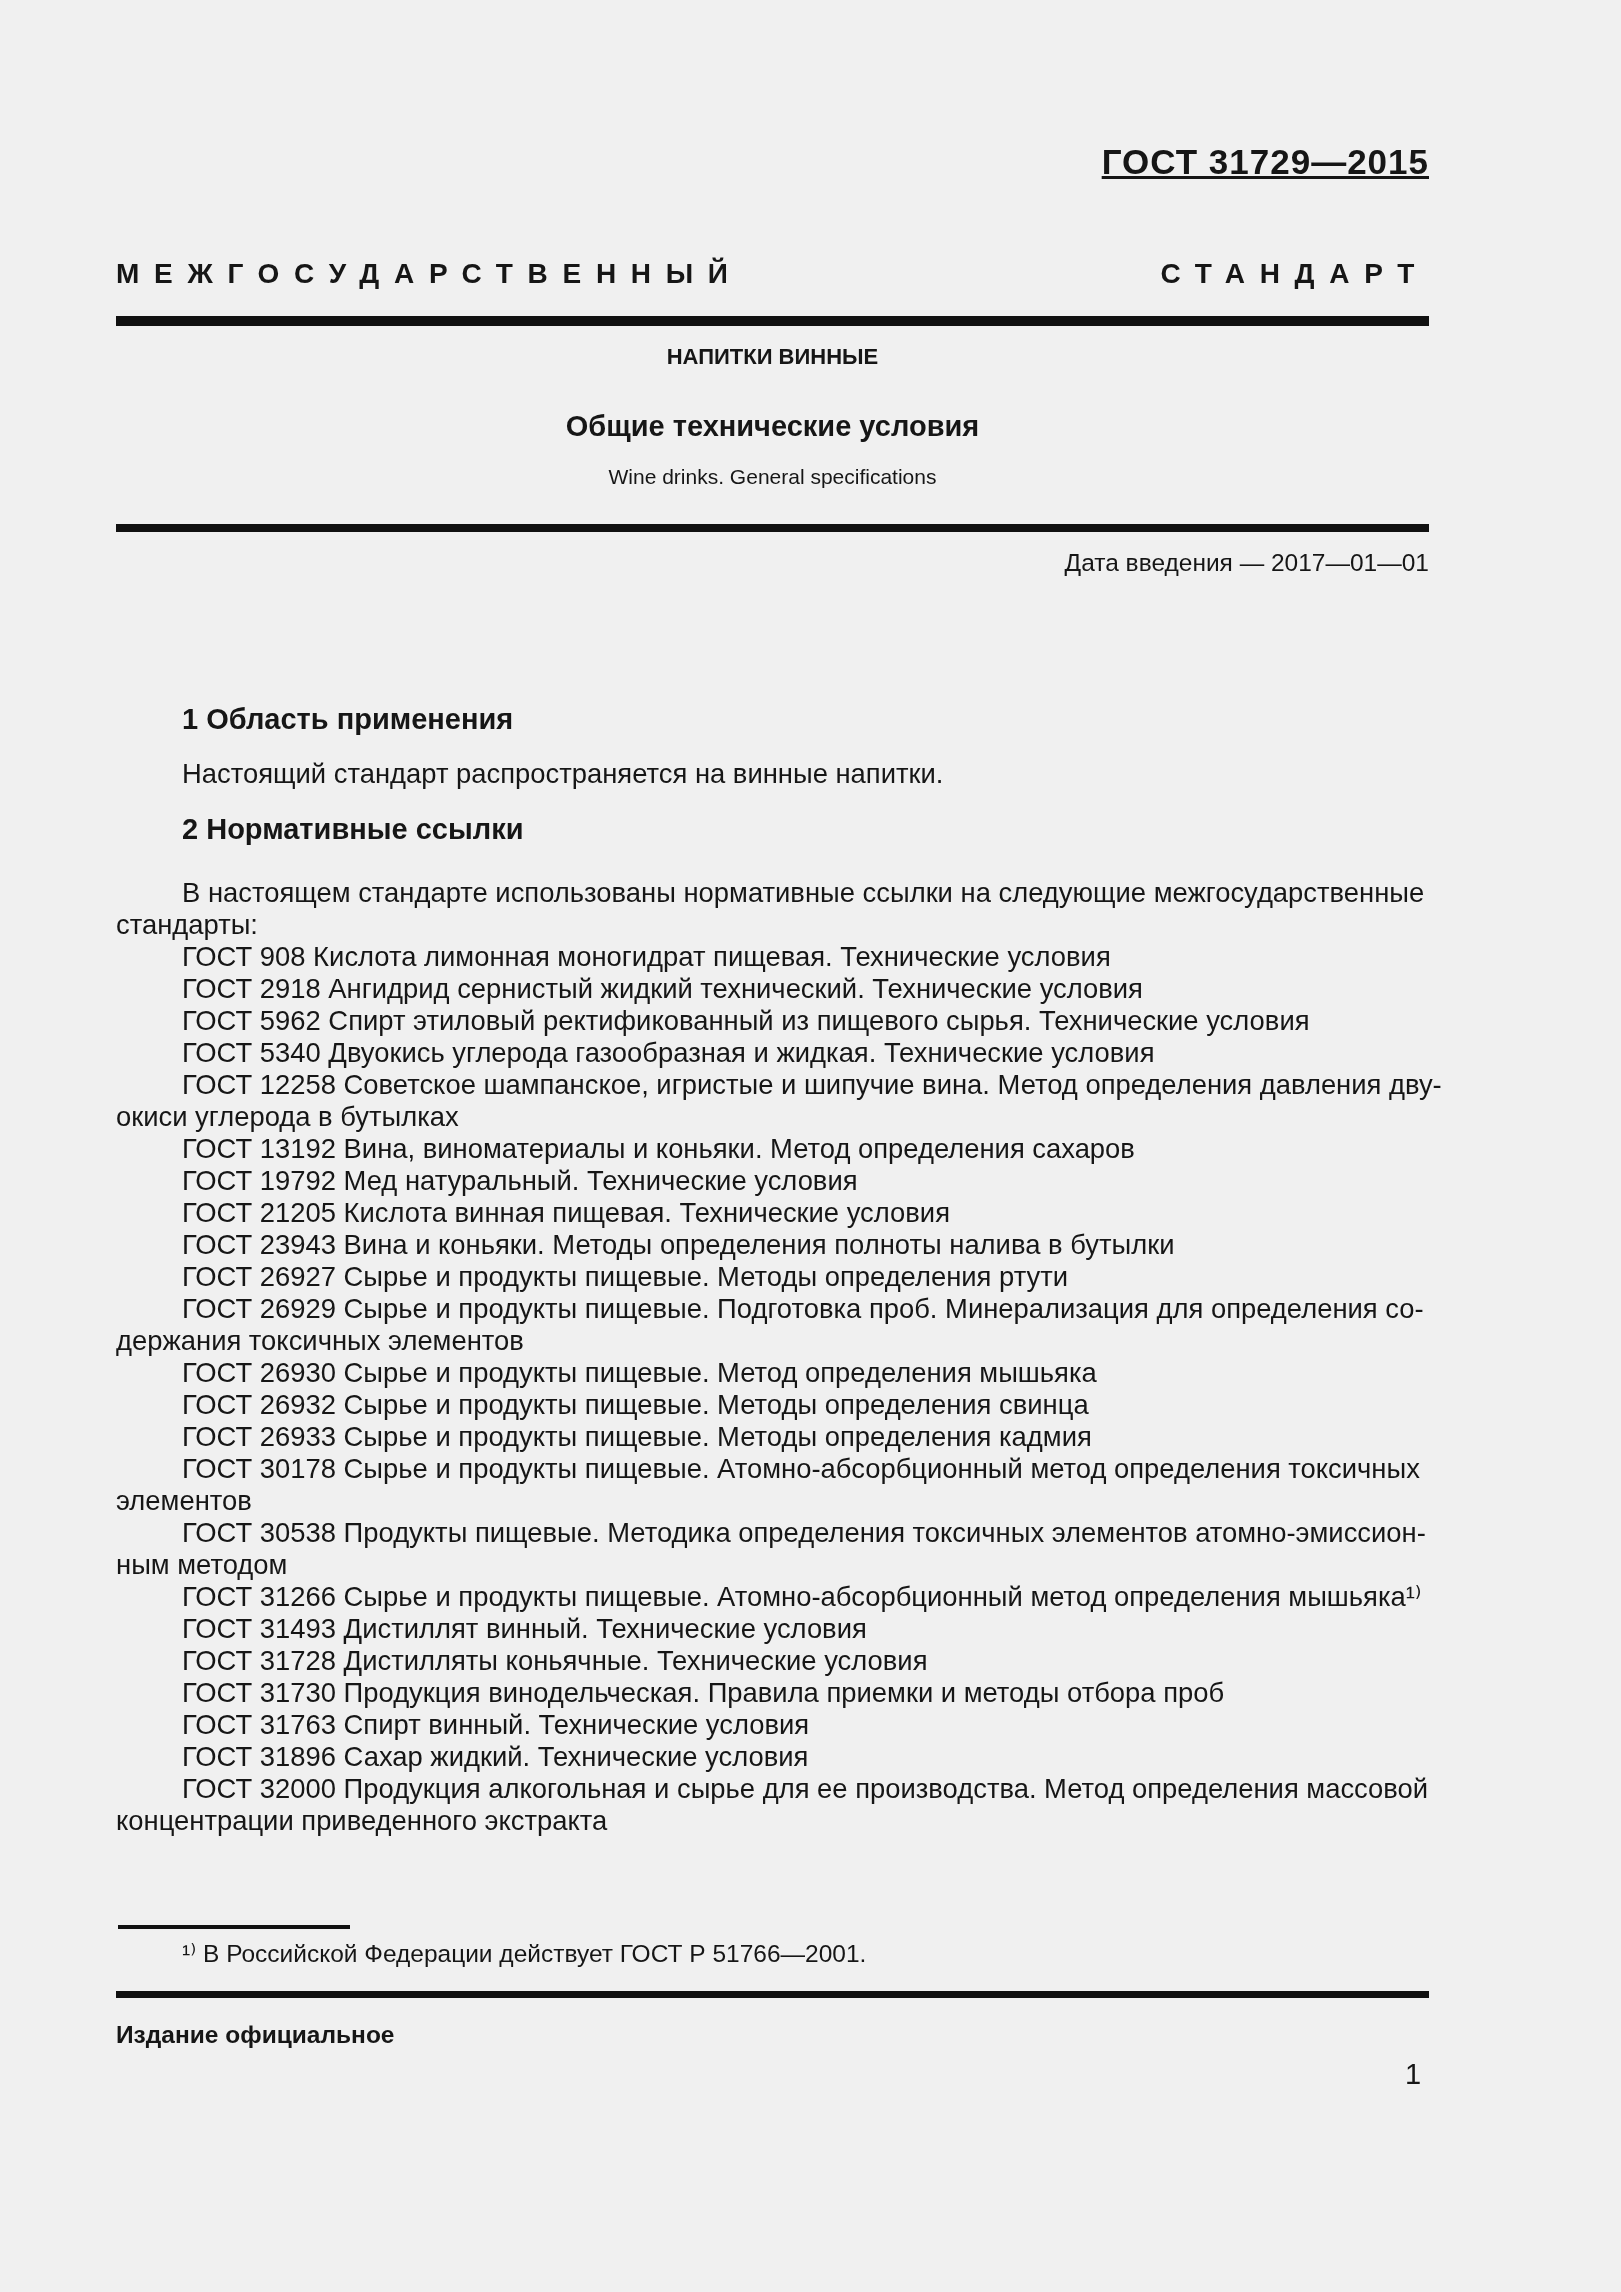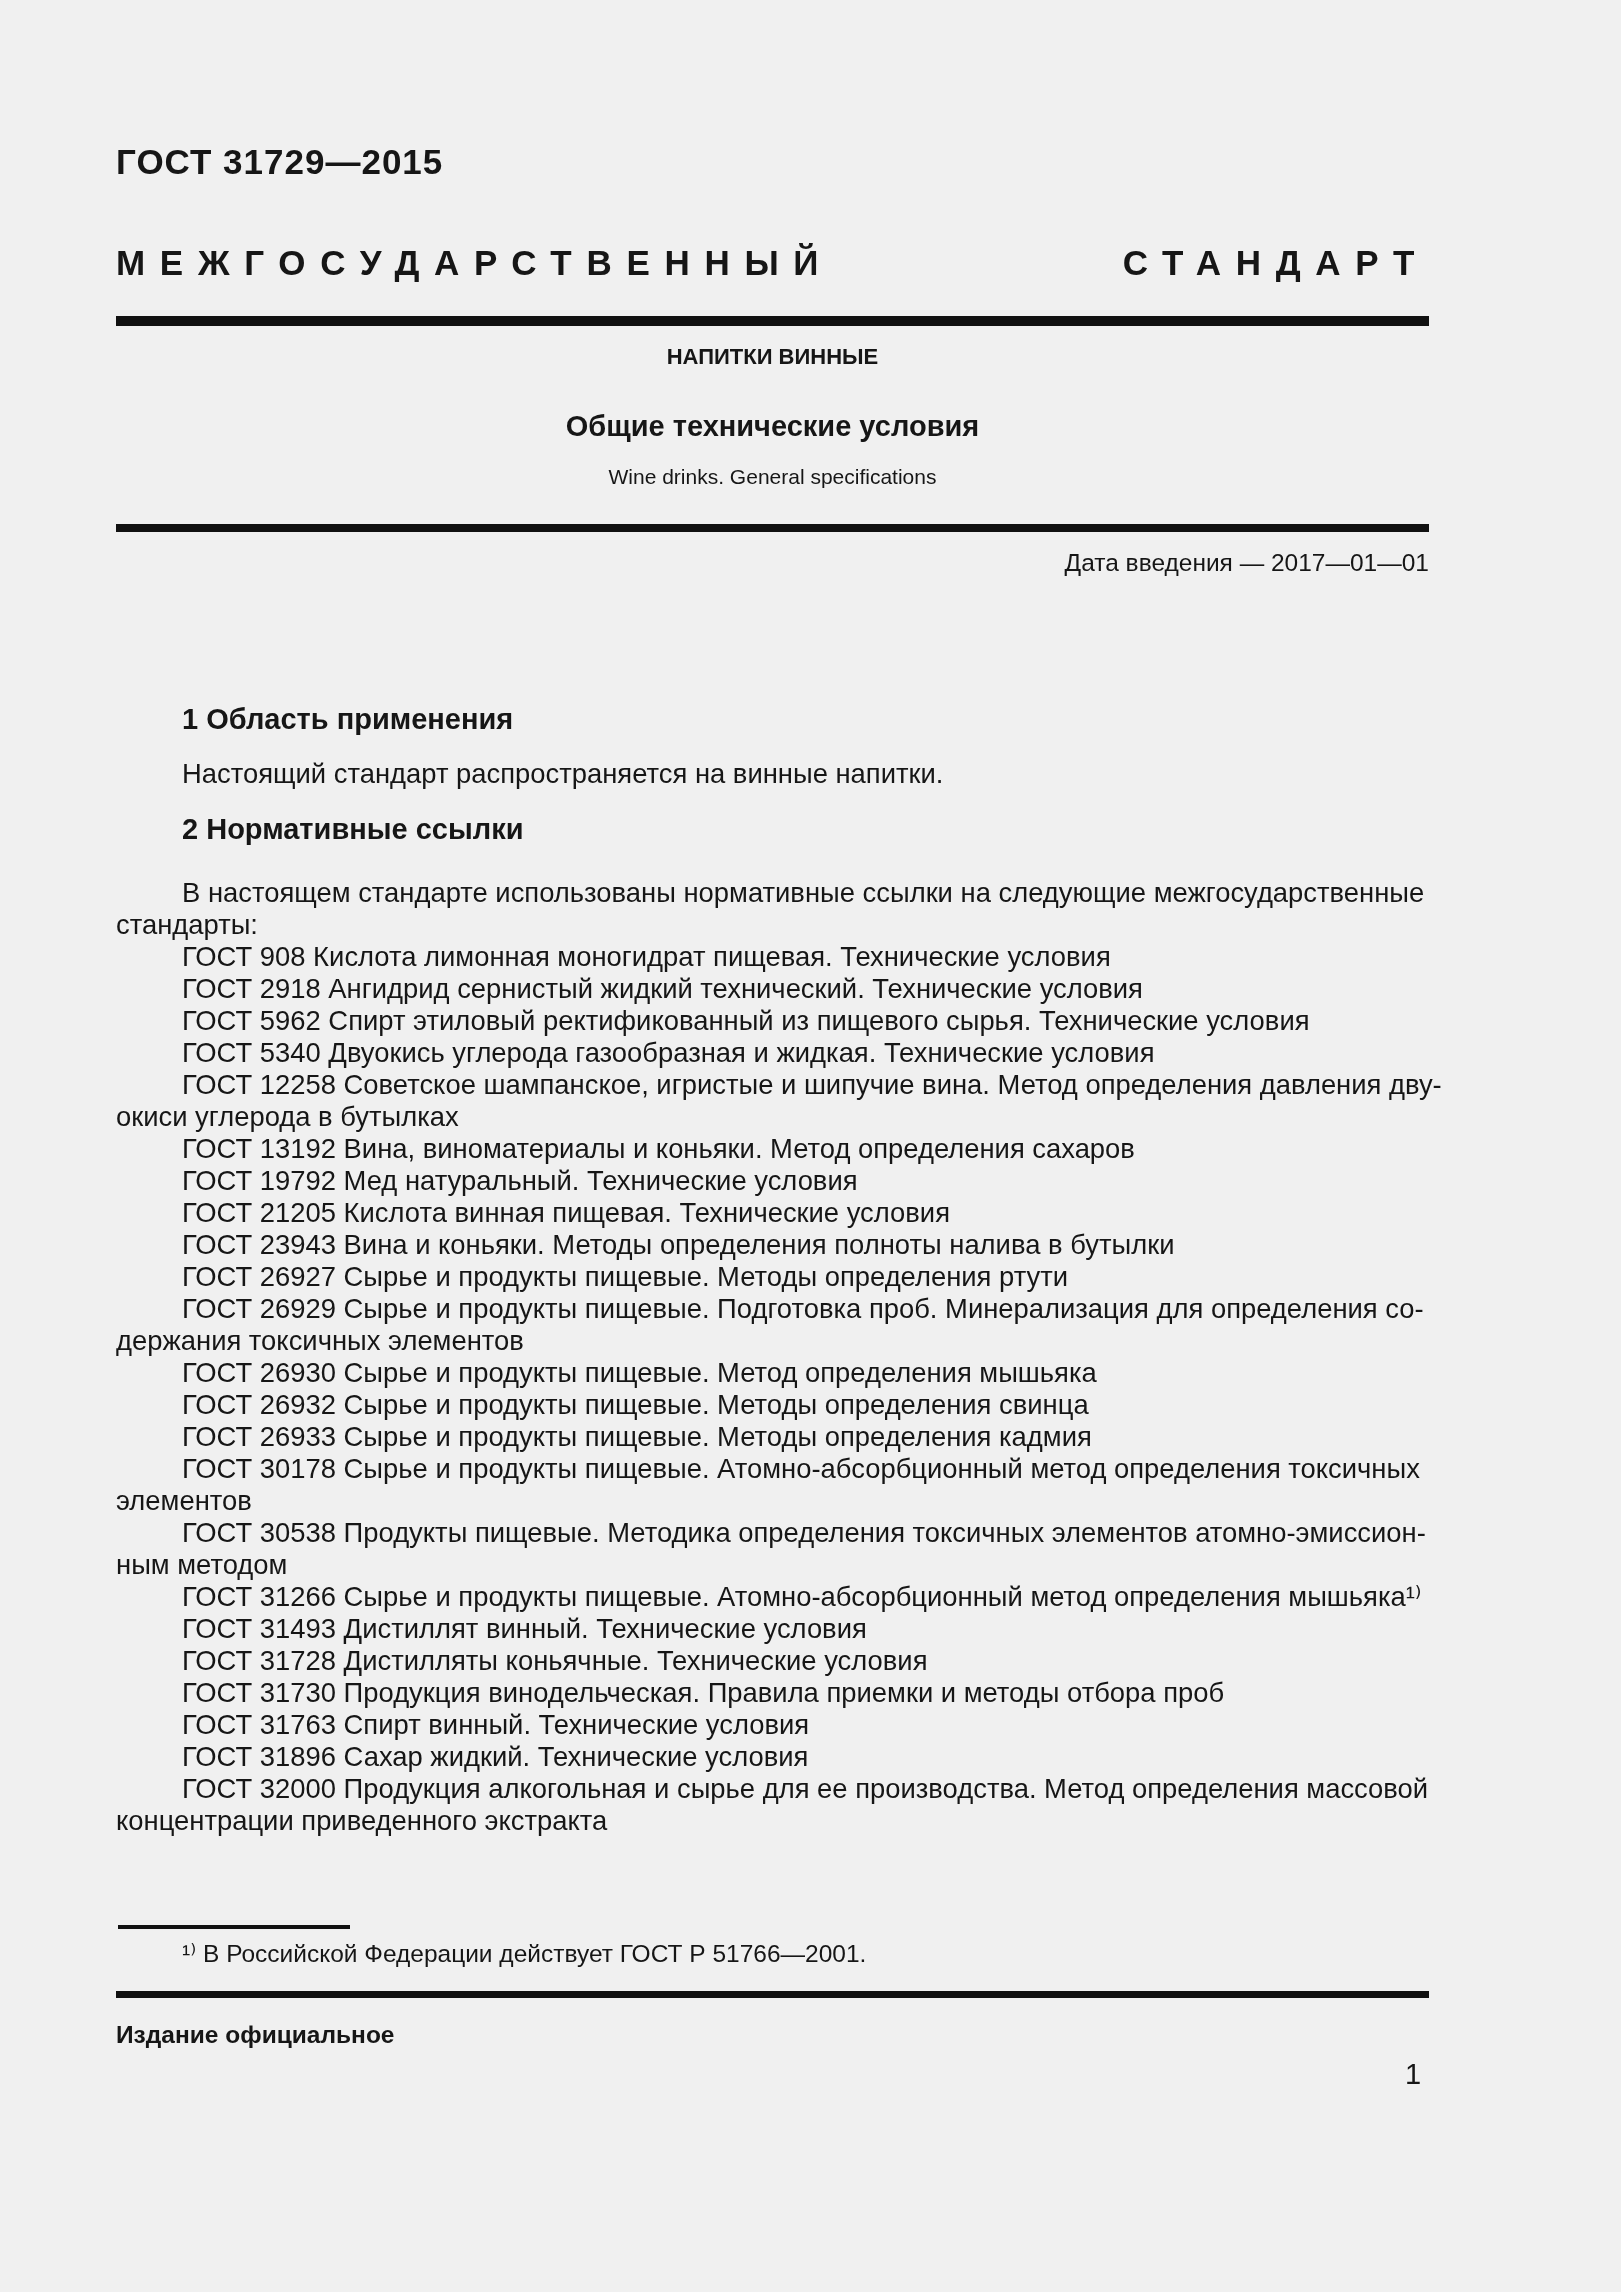--- a/index.html
+++ b/index.html
@@ -20,27 +20,29 @@
     position: absolute;
     left: 116px;
     top: 0;
     width: 1313px;
     height: 2293px;
   }
   .abs { position: absolute; margin: 0; }
 
   .doc-number {
     top: 142px; right: 0; width: 100%;
+    text-align: right;
     font-size: 35px; font-weight: bold;
     letter-spacing: 1px;
     white-space: pre;
+    text-decoration: underline;
   }
   .standard-type {
-    top: 243px; left: 0; width: 100%;
-    font-size: 35px; font-weight: bold;
+    top: 258px; left: 0; width: 100%;
+    font-size: 28px; font-weight: bold;
     letter-spacing: 14.7px;
     text-align: justify;
     text-align-last: justify;
     white-space: nowrap;
   }
   .rule { background: #111; left: 0; width: 100%; }
   .rule-1 { top: 316px; height: 9.8px; }
   .rule-2 { top: 524px; height: 7.8px; }
   .rule-3 { top: 1991px; height: 6.9px; }
 

